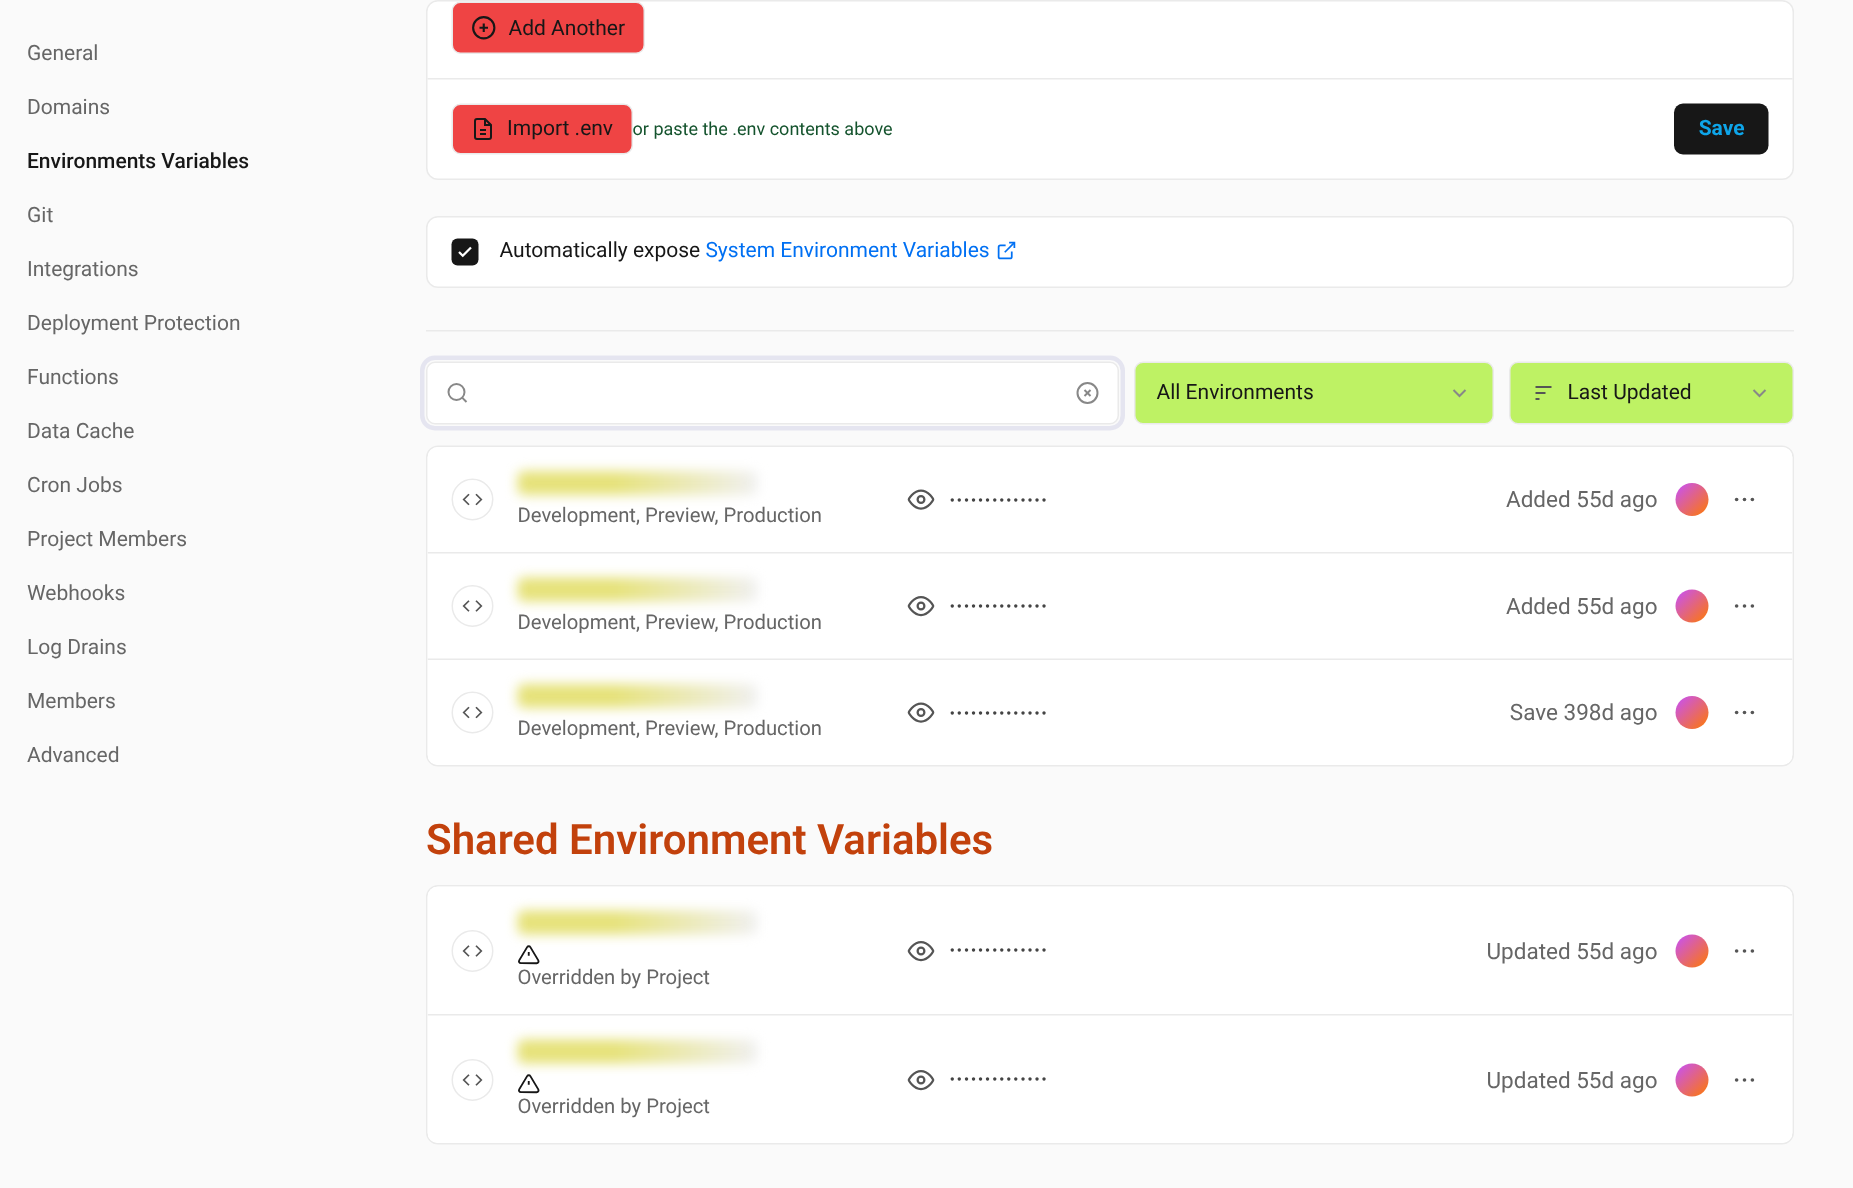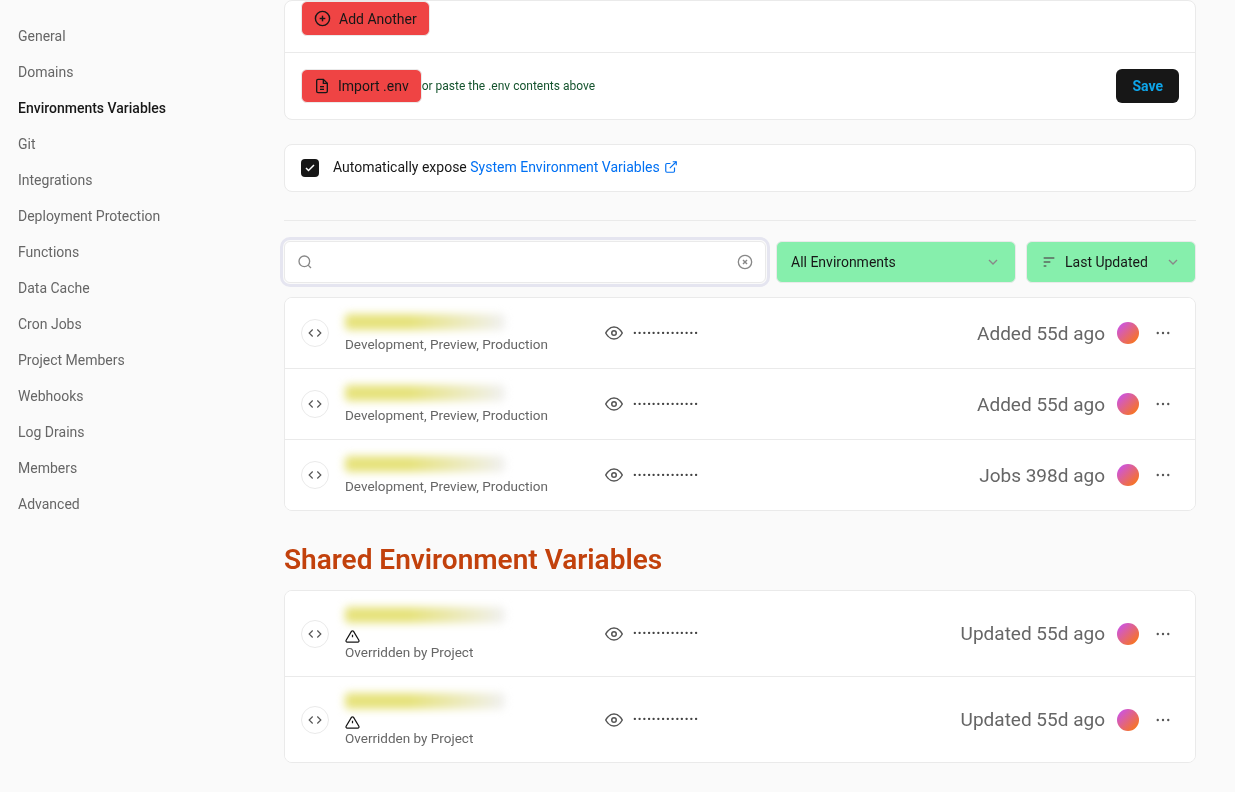--- a/index.html
+++ b/index.html
@@ -17,37 +17,37 @@
 .hint{color:#14532d;font-size:12px}
 .btn-dark{margin-left:auto;background:#171717;color:#0ea5e9;border:none;border-radius:6px;padding:9px 16px;font-size:14px;cursor:pointer;font-weight:700}
 .expose-card{display:flex;align-items:flex-start;gap:14px;padding:14px 16px;margin-top:24px}
 .checkbox{width:18px;height:18px;background:#171717;border-radius:4px;display:flex;align-items:center;justify-content:center;cursor:pointer;flex-shrink:0}
 .link{color:#0070f3;text-decoration:none;display:inline-flex;align-items:center;gap:4px}
 hr.sep{border:none;border-top:1px solid #eaeaea;margin:28px 0 0}
 .filter-row{display:flex;gap:10px;margin-top:20px}
 .search-wrap{flex:1;position:relative;display:flex;align-items:center;background:#fff;border:1px solid #eaeaea;border-radius:6px;outline:3px solid #e5e5f0;outline-offset:1px;padding:0 12px;height:42px}
 .search-wrap input{flex:1;border:none;outline:none;font-size:14px;padding:0 8px;background:transparent}
 .blur-text{filter:blur(4px);background:linear-gradient(90deg,#e6e27a 0%,#f0f0f0 60%);border-radius:4px;color:transparent;user-select:none}
-.sel{display:flex;align-items:center;justify-content:space-between;gap:2px;background:#86efac;border:1px solid #eaeaea;border-radius:6px;padding:16px 14px;height:42px;cursor:pointer;white-space:nowrap}
-.sel.sort{width:170px}
+.sel{display:flex;align-items:center;justify-content:space-between;gap:2px;background:#bef264;border:1px solid #eaeaea;border-radius:6px;padding:16px 14px;height:42px;cursor:pointer;white-space:nowrap}
+.sel.sort{width:190px}
 .sel.env{width:240px}
 .var-list{margin-top:14px}
 .var-item{display:flex;align-items:center;padding:16px;border-top:1px solid #eaeaea;background:#fff}
 .var-item:first-child{border-top:none}
 .var-list.card{overflow:hidden}
 .code-ico{width:28px;height:28px;border:1px solid #eaeaea;border-radius:50%;display:flex;align-items:center;justify-content:center;flex-shrink:0}
 .var-main{margin-left:16px;min-width:250px}
 .var-name{display:inline-block;min-width:160px;height:16px}
 .var-name.blur-text{background:linear-gradient(90deg,#e6e27a 0%, #e6e27a 40%, #f0f0f0 100%)}
 .var-env{color:#666;margin-top:6px;font-size:13.5px}
 .warn-row{display:flex;align-items:center;gap:6px}
 .eye-col{display:flex;align-items:center;gap:10px;margin-left:10px}
 .dots{letter-spacing:1px;color:#444;font-size:11px}
 .spacer{flex:1}
-.meta{color:#666;margin-right:12px;font-size:19px}
+.meta{color:#666;margin-right:12px;font-size:15px}
 .avatar{width:22px;height:22px;border-radius:50%;background:linear-gradient(135deg,#c54fff 0%,#ff7a00 100%);flex-shrink:0}
 .more-btn{width:32px;height:32px;display:flex;align-items:center;justify-content:center;cursor:pointer;margin-left:8px;border-radius:6px}
 .section-title{font-size:28px;font-weight:600;margin:32px 0 0;color:#c2410c}
 .clear-btn{cursor:pointer;display:flex}
 svg{display:block}
 </style>
 </head>
 <body>
 
 <div class="layout">
@@ -238,21 +238,21 @@
         <div class="eye-col">
           <span>
               <svg width="18" height="18" viewBox="0 0 24 24" fill="none" stroke="#555" stroke-width="2">
                 <path d="M1 12s4-8 11-8 11 8 11 8-4 8-11 8-11-8-11-8z"></path>
                 <circle cx="12" cy="12" r="3"></circle>
               </svg>
             </span>
           <span class="dots">••••••••••••••</span>
         </div>
         <div class="spacer"></div>
-        <span class="meta">Jobs 398d ago</span>
+        <span class="meta">Save 398d ago</span>
         <div class="avatar"></div>
         <div class="more-btn">
             <svg width="18" height="18" viewBox="0 0 24 24" fill="#555">
               <circle cx="5" cy="12" r="1.6"></circle>
               <circle cx="12" cy="12" r="1.6"></circle>
               <circle cx="19" cy="12" r="1.6"></circle>
             </svg>
           </div>
       </div>
     </div>

